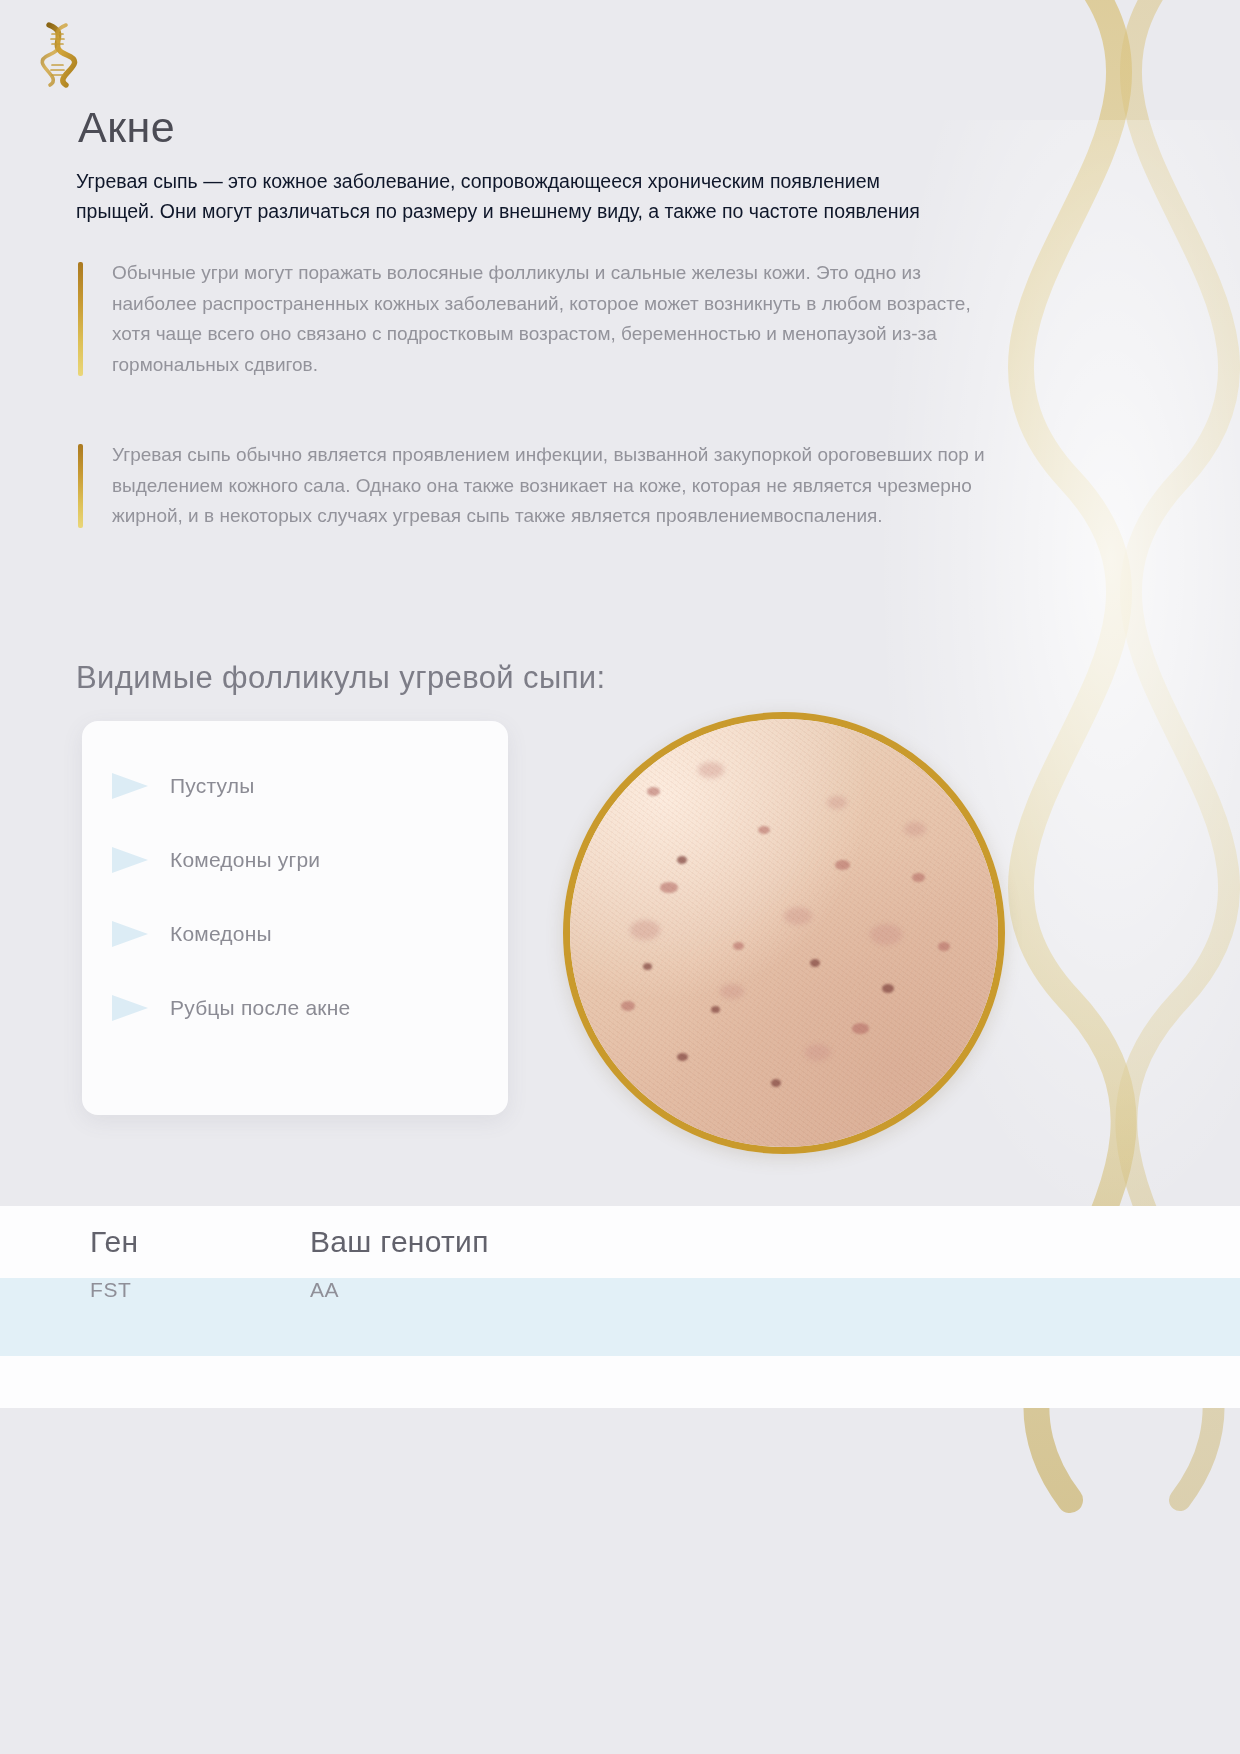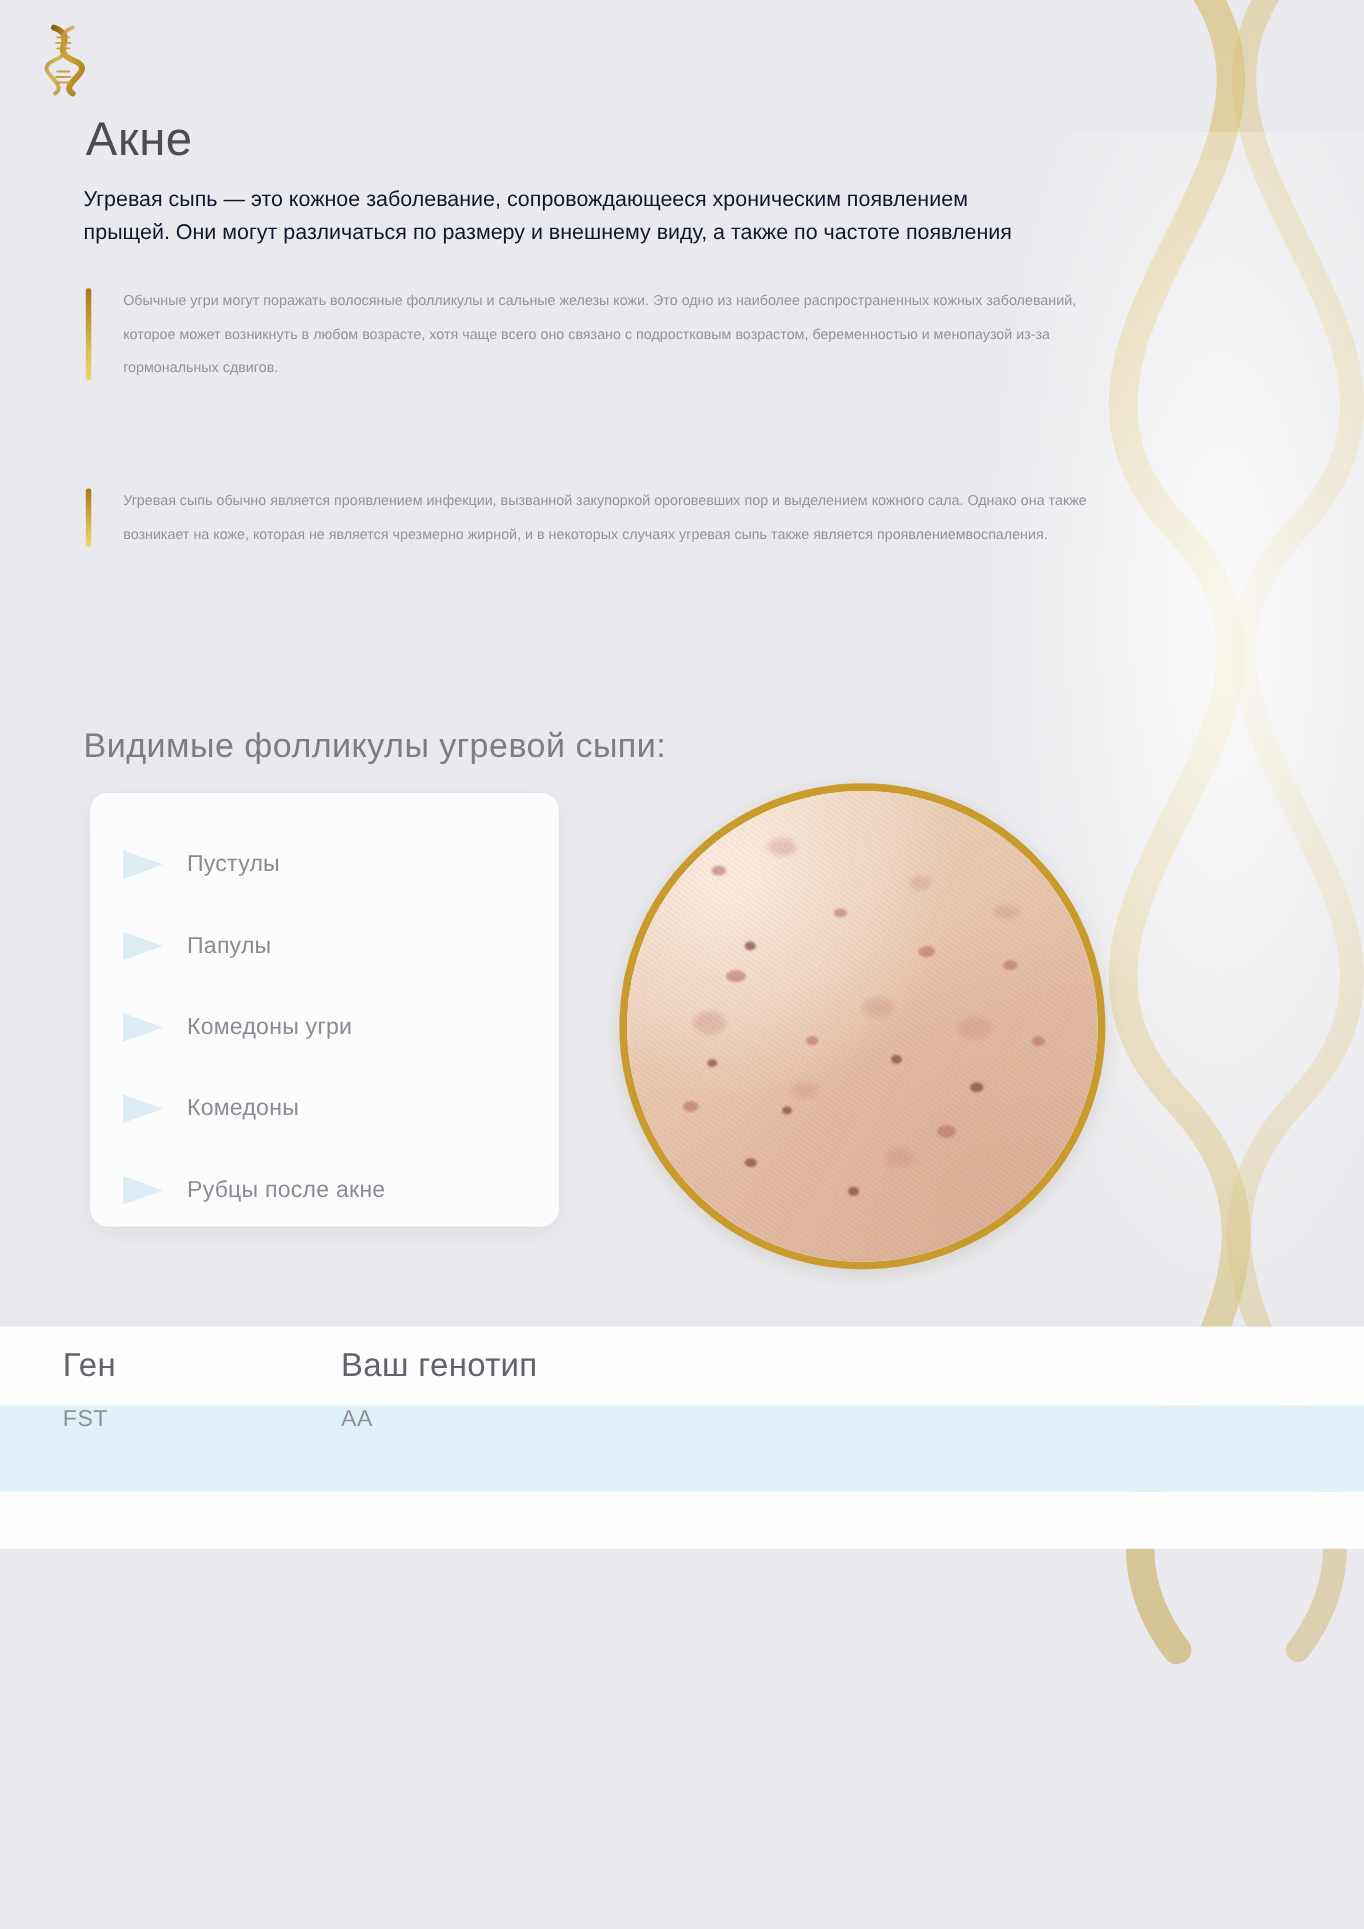--- a/index.html
+++ b/index.html
@@ -86,21 +86,21 @@
     font-weight: 300;
     color: #0f172a;
   }
 
   
   .quote {
     position: absolute;
     left: 78px;
     width: 880px;
     padding-left: 34px;
-    font-size: 13px;
+    font-size: 19px;
     line-height: 30.5px;
     font-weight: 300;
     color: #93939b;
   }
   .quote .bar {
     position: absolute;
     left: 0;
     top: 4px;
     bottom: 4px;
     width: 5px;
@@ -218,21 +218,21 @@
   }
   .tbl-row {
     background: #e2f0f7;
     height: 78px;
     display: flex;
   }
   .tbl-spacer {
     background: #fdfdfe;
     height: 52px;
   }
-  .col-gene   { width: 310px; padding-left: 57px; box-sizing: border-box; }
+  .col-gene   { width: 310px; padding-left: 90px; box-sizing: border-box; }
   .col-geno   { width: 405px; box-sizing: border-box; }
   .col-result { flex: 1; box-sizing: border-box; }
 
   .th {
     font-size: 30px;
     font-weight: 300;
     color: #62626c;
     letter-spacing: 0.3px;
   }
   .td {
@@ -350,28 +350,20 @@
 
     <div class="signs-card">
       <ul class="signs-list">
         <li>
           <span class="arrow-icon">
             <svg width="40" height="30" viewBox="0 0 40 30">
                 <polygon points="2,2 38,15 2,28" fill="#dcecf5"></polygon>
               </svg>
           </span>
           <span class="sign-label">Пустулы</span>
-        </li>
-        <li>
-          <span class="arrow-icon">
-            <svg width="40" height="30" viewBox="0 0 40 30">
-                <polygon points="2,2 38,15 2,28" fill="#dcecf5"></polygon>
-              </svg>
-          </span>
-          <span class="sign-label">Папулы</span>
         </li>
         <li>
           <span class="arrow-icon">
             <svg width="40" height="30" viewBox="0 0 40 30">
                 <polygon points="2,2 38,15 2,28" fill="#dcecf5"></polygon>
               </svg>
           </span>
           <span class="sign-label">Комедоны угри</span>
         </li>
         <li>

